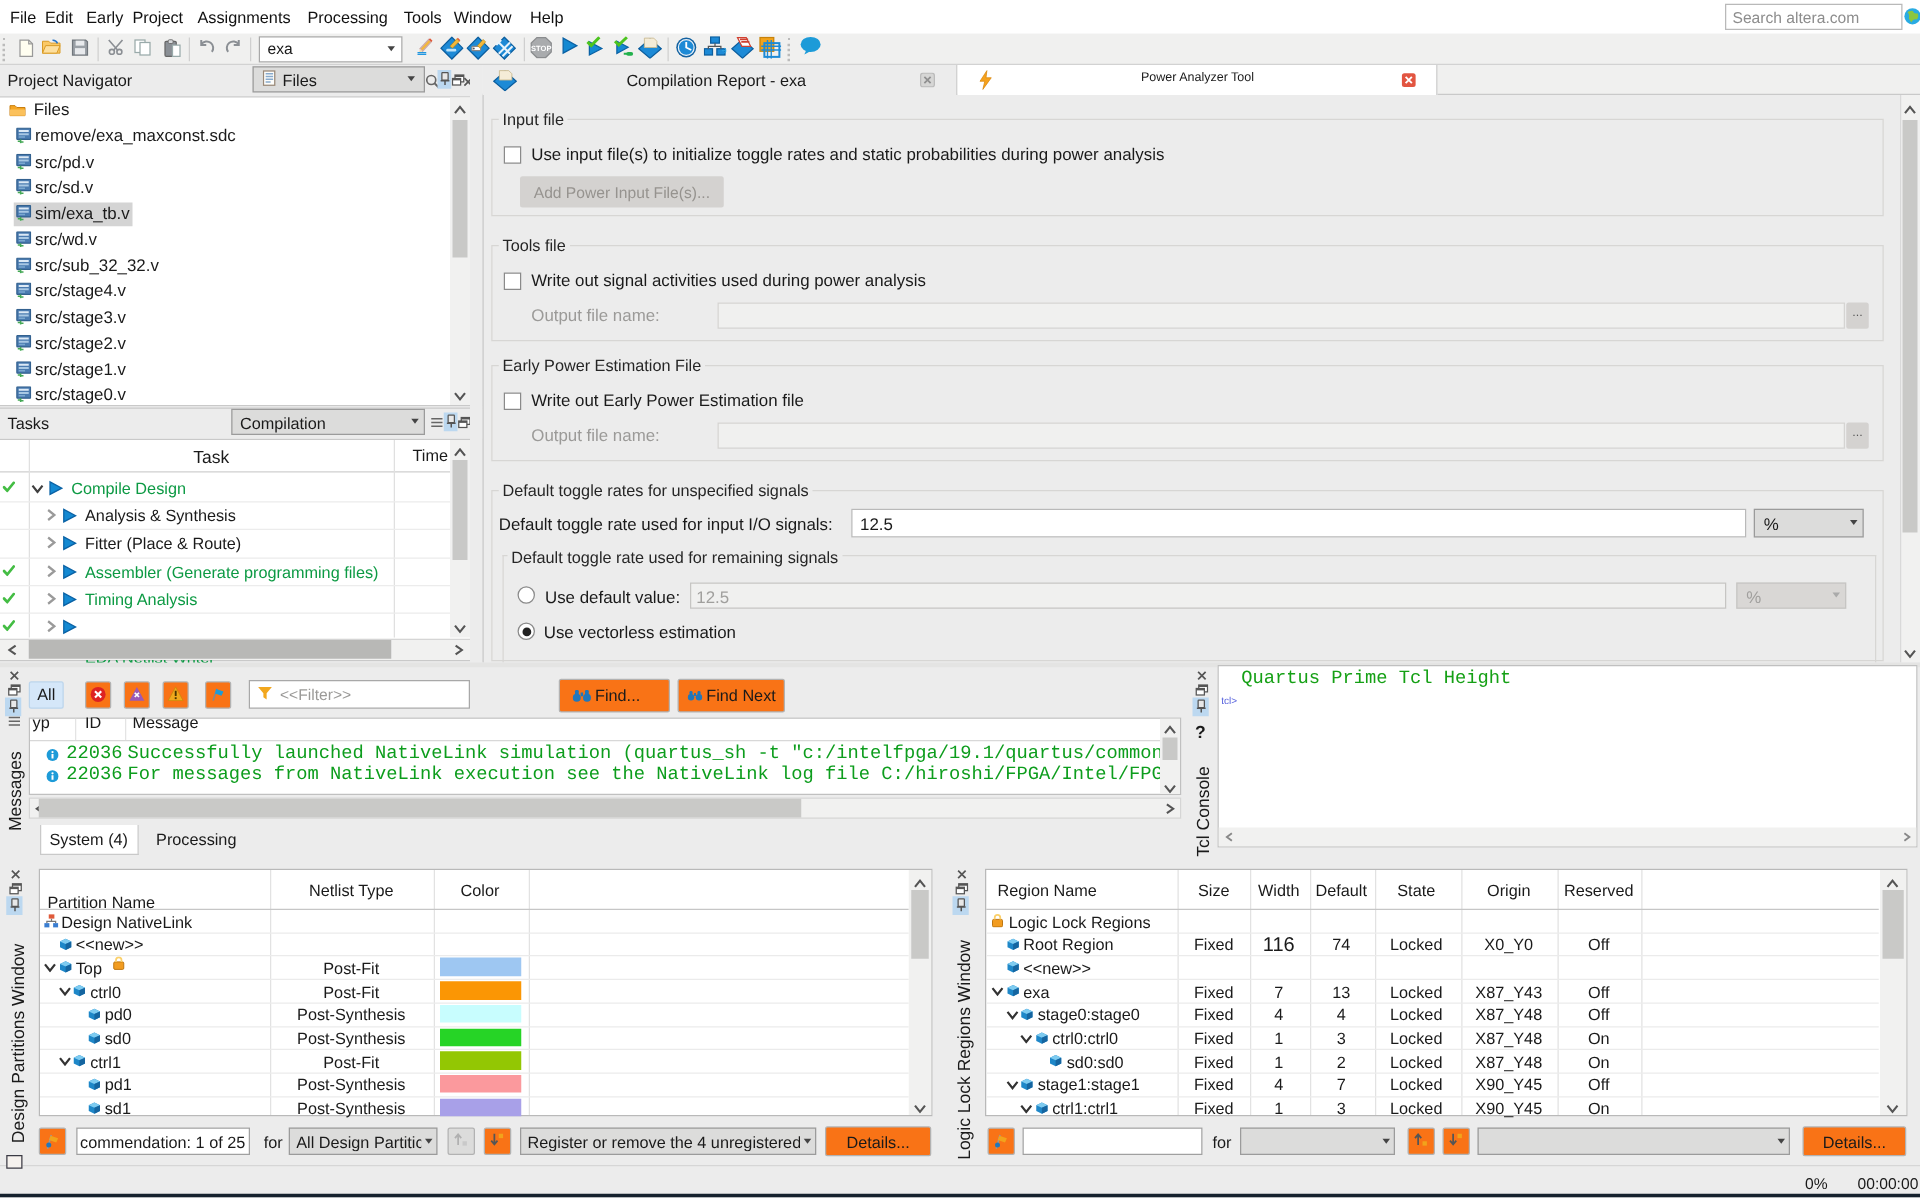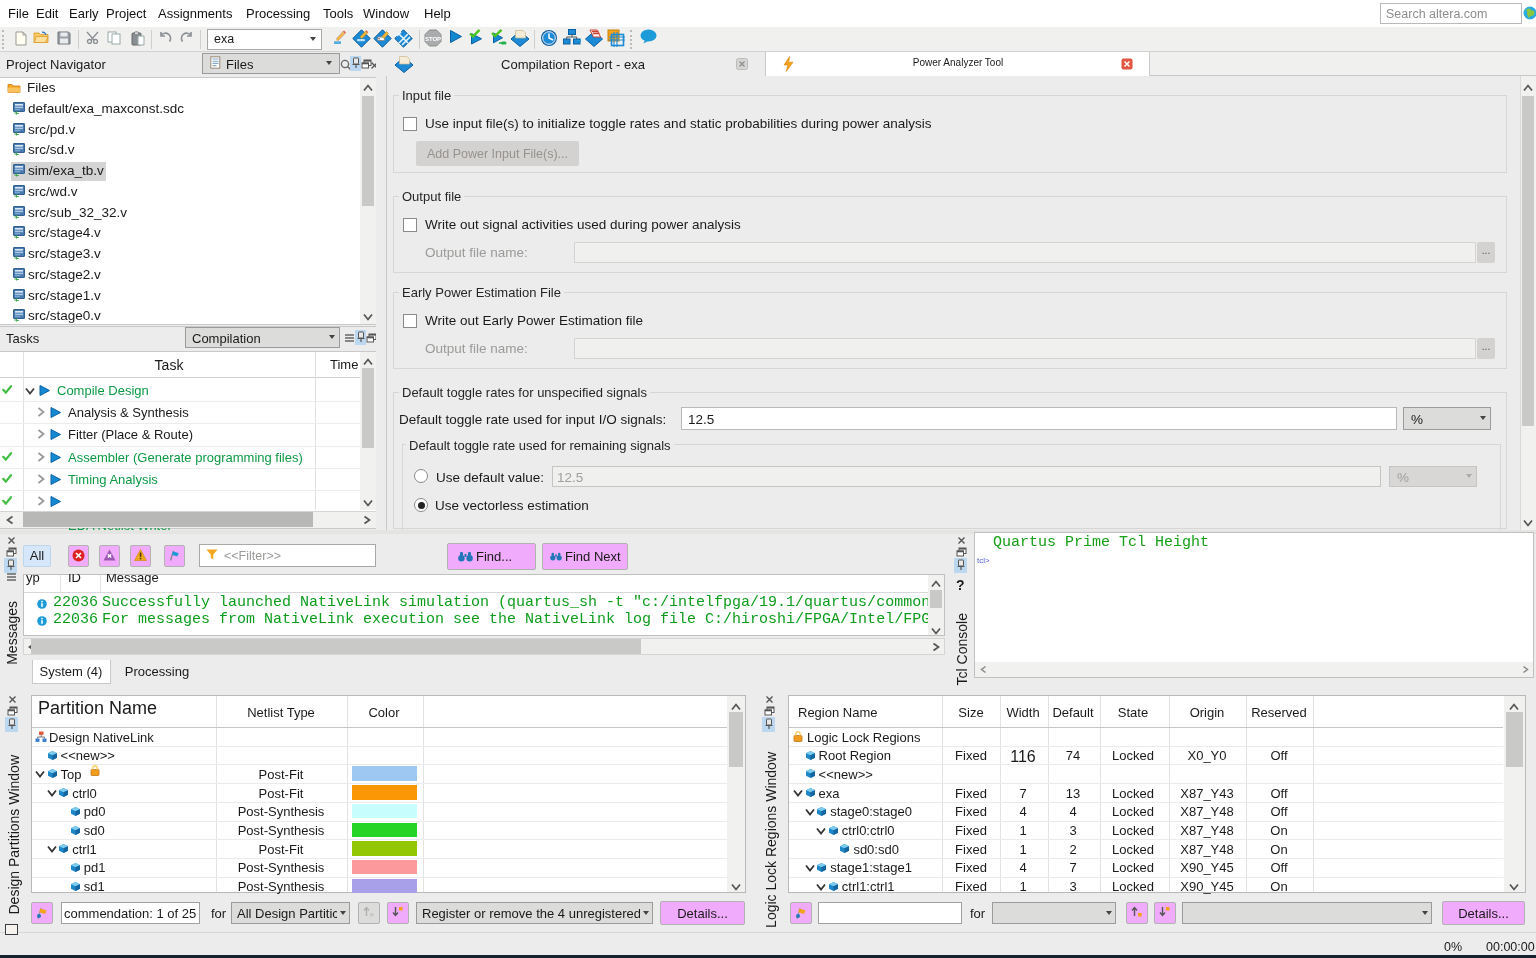--- a/index.html
+++ b/index.html
@@ -1,21 +1,21 @@
 <!DOCTYPE html>
 <html><head><meta charset="utf-8"><title>Quartus</title><style>
 *{margin:0;padding:0;box-sizing:border-box}
 html,body{width:1536px;height:958px;overflow:hidden}
 body{position:relative;font-family:"Liberation Sans",sans-serif;font-size:12.5px;color:#1a1a1a;background:#ececec}
 .abs{position:absolute}
 .vtext{writing-mode:vertical-rl;transform:rotate(180deg);white-space:nowrap}
 .hdr{background:#ececec;}
 .combo{background:#dcdcdb;border:1px solid #9b9b9b;display:flex;align-items:center}
 .carr{width:0;height:0;border-left:3.5px solid transparent;border-right:3.5px solid transparent;border-top:4.5px solid #444;position:absolute;right:6px;top:8px}
-.btn{background:#f0abfc;border:1px solid #b2b2b2;border-radius:2px;display:flex;align-items:center;justify-content:center}
+.btn{background:#f97316;border:1px solid #b2b2b2;border-radius:2px;display:flex;align-items:center;justify-content:center}
 .field{background:#fff;border:1px solid #b9b9b9}
 .fieldd{background:#f0f0ef;border:1px solid #d5d4d2}
 .gbox{position:absolute;border:1px solid #d7d6d4}
 .gtitle{position:absolute;background:#ececec;padding:0 3px;color:#262626;font-size:13px}
 .cb{position:absolute;width:14px;height:14px;background:#fff;border:1px solid #8a8a8a}
 .radio{position:absolute;width:14px;height:14px;background:#fff;border:1px solid #8a8a8a;border-radius:50%}
 .scroll{background:#f1f1f0}
 .thumb{background:#c9c9c7}
 .ic{position:absolute;display:flex;align-items:center;justify-content:center}
 </style></head><body>
@@ -252,21 +252,21 @@
 <div class="abs" style="left:27px;top:80.0px;font-size:13.5px">Files</div>
 <div class="ic" style="left:12px;top:101.75px">
     <svg style="" width="13" height="13" viewBox="0 0 13 13">
       <rect x="1.5" y="0.5" width="11" height="9" rx="0.5" fill="#4a7bb0" stroke="#33618f"></rect>
       <rect x="3" y="2" width="8" height="1.6" fill="#dce9f5"></rect>
       <rect x="3" y="4.6" width="8" height="1.6" fill="#a8c8e4"></rect>
       <rect x="3" y="7" width="5" height="1.2" fill="#7aa8d0"></rect>
       <path d="M4.5 9.5 V12.5 M4.5 11 H2.2 M4.5 11.5 H6.8" stroke="#44a855" stroke-width="1.2" fill="none"></path>
     </svg>
   </div>
-<div class="abs" style="left:28px;top:100.75px;font-size:13.5px">default/exa_maxconst.sdc</div>
+<div class="abs" style="left:28px;top:100.75px;font-size:13.5px">remove/exa_maxconst.sdc</div>
 <div class="ic" style="left:12px;top:122.5px">
     <svg style="" width="13" height="13" viewBox="0 0 13 13">
       <rect x="1.5" y="0.5" width="11" height="9" rx="0.5" fill="#4a7bb0" stroke="#33618f"></rect>
       <rect x="3" y="2" width="8" height="1.6" fill="#dce9f5"></rect>
       <rect x="3" y="4.6" width="8" height="1.6" fill="#a8c8e4"></rect>
       <rect x="3" y="7" width="5" height="1.2" fill="#7aa8d0"></rect>
       <path d="M4.5 9.5 V12.5 M4.5 11 H2.2 M4.5 11.5 H6.8" stroke="#44a855" stroke-width="1.2" fill="none"></path>
     </svg>
   </div>
 <div class="abs" style="left:28px;top:121.5px;font-size:13.5px">src/pd.v</div>
@@ -546,21 +546,21 @@
 <div class="abs thumb" style="left:1522px;top:96px;width:12px;height:330px"></div>
 <div class="abs" style="left:1528px;top:516px;transform:translateX(-50%);"><svg style="" width="10" height="8" viewBox="0 0 10 8">
       <path d="M1 1.5 L5 6.5 L9 1.5" stroke="#555" stroke-width="1.7" fill="none"></path>
     </svg></div>
 <div class="gbox" style="left:393px;top:95px;width:1114px;height:78px"></div>
 <div class="gtitle" style="left:399px;top:88px">Input file</div>
 <div class="cb" style="left:403px;top:117px"></div>
 <div class="abs" style="left:425px;top:116px;font-size:13.5px">Use input file(s) to initialize toggle rates and static probabilities during power analysis</div>
 <div class="abs" style="left:416px;top:141px;width:163px;height:25px;background:#d4d2d0;border-radius:2px;color:#96938f;display:flex;align-items:center;justify-content:center">Add Power Input File(s)...</div>
 <div class="gbox" style="left:393px;top:196px;width:1114px;height:77px"></div>
-<div class="gtitle" style="left:399px;top:189px">Output file</div>
+<div class="gtitle" style="left:399px;top:189px">Tools file</div>
 <div class="cb" style="left:403px;top:218px"></div>
 <div class="abs" style="left:425px;top:217px;font-size:13.5px">Write out signal activities used during power analysis</div>
 <div class="abs" style="left:425px;top:245px;color:#9b9a98;font-size:13.5px">Output file name:</div>
 <div class="abs fieldd" style="left:574px;top:242px;width:902px;height:21px"></div>
 <div class="abs" style="left:1477px;top:242px;width:18px;height:21px;background:#d4d2d0;border-radius:2px;color:#555;font-size:10px;text-align:center;line-height:17px">...</div>
 <div class="gbox" style="left:393px;top:292px;width:1114px;height:77px"></div>
 <div class="gtitle" style="left:399px;top:285px">Early Power Estimation File</div>
 <div class="cb" style="left:403px;top:314px"></div>
 <div class="abs" style="left:425px;top:313px;font-size:13.5px">Write out Early Power Estimation file</div>
 <div class="abs" style="left:425px;top:341px;color:#9b9a98;font-size:13.5px">Output file name:</div>
@@ -778,21 +778,21 @@
   </div>
 <div class="abs" style="left:5px;top:717px;width:13px;height:15px;background:#bcd8f0"></div>
 <div class="ic" style="left:7px;top:718px">
     <svg style="" width="10" height="12" viewBox="0 0 10 12">
       <rect x="2.5" y="1" width="5" height="6" rx="0.5" fill="#e8e8e8" stroke="#555"></rect>
       <path d="M1.5 7.5 h7 M5 7.5 v3.5" stroke="#555" stroke-width="1.2"></path>
     </svg>
   </div>
 <div class="abs vtext" style="left:6px;top:755px;font-size:14px">Design Partitions Window</div>
 <div class="abs" style="left:31px;top:695px;width:715px;height:198px;background:#fff;border:1px solid #b9b9b9"></div>
-<div class="abs" style="left:38px;top:698px;font-size:18px">Partition Name</div>
+<div class="abs" style="left:38px;top:714px;font-size:13px">Partition Name</div>
 <div class="abs" style="left:281px;top:705px;transform:translateX(-50%);font-size:13px">Netlist Type</div>
 <div class="abs" style="left:384px;top:705px;transform:translateX(-50%);font-size:13px">Color</div>
 <div class="abs" style="left:216px;top:696px;width:1px;height:196px;background:#e2e2e2"></div>
 <div class="abs" style="left:347px;top:696px;width:1px;height:196px;background:#e2e2e2"></div>
 <div class="abs" style="left:423px;top:696px;width:1px;height:196px;background:#e2e2e2"></div>
 <div class="abs" style="left:32px;top:726.5px;width:695px;height:1px;background:#c6c6c6"></div>
 <div class="ic" style="left:35.0px;top:731.0px">
     <svg style="" width="12" height="12" viewBox="0 0 12 12">
       <rect x="4" y="0.5" width="4.5" height="3.4" fill="#e05a3a"></rect>
       <rect x="0.5" y="7.5" width="4" height="3.4" fill="#3a7dd0"></rect>

